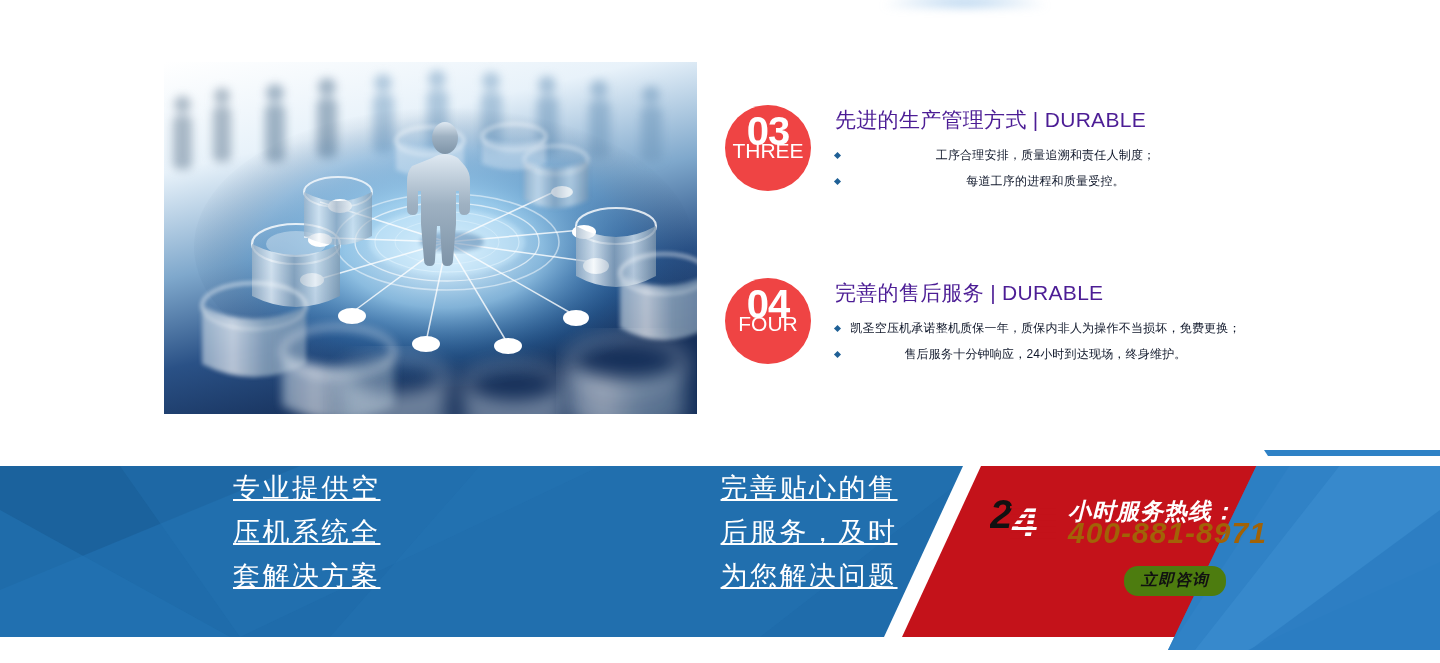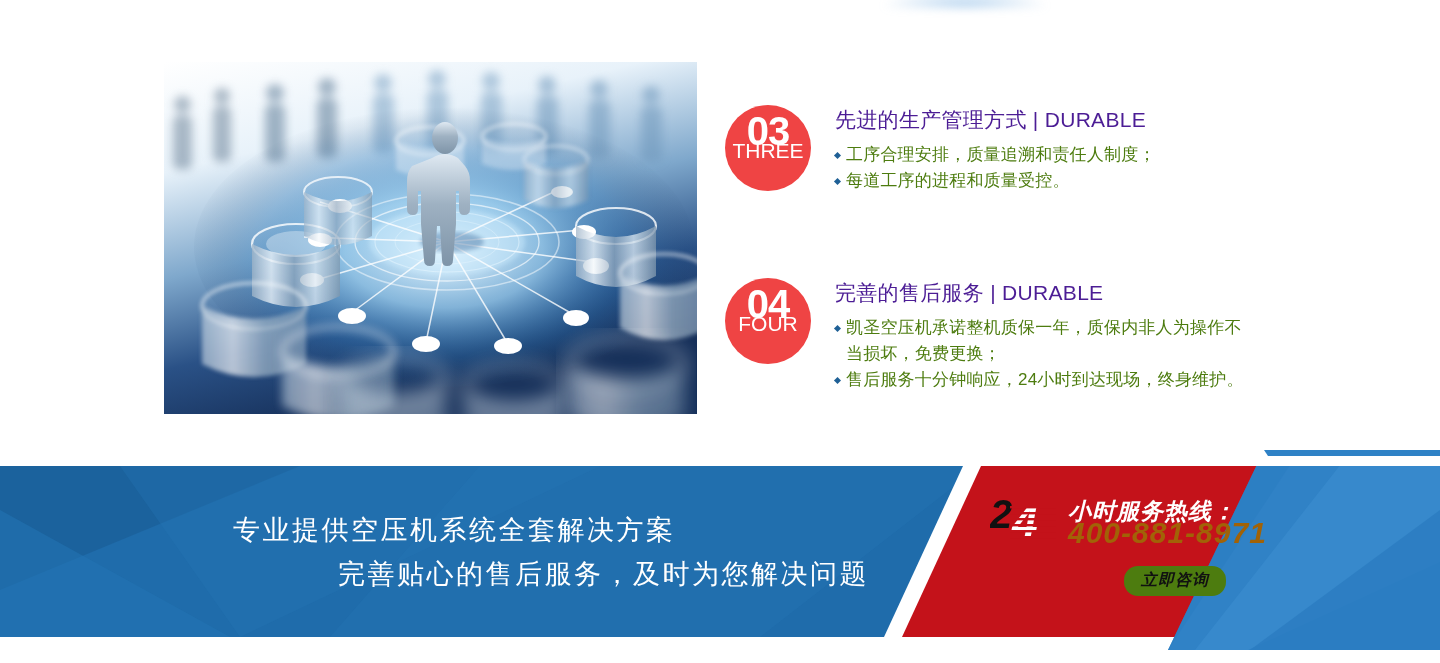--- a/index.html
+++ b/index.html
@@ -44,38 +44,38 @@
     font-size:21px;font-weight:400;letter-spacing:0px;line-height:24px;
   }
 
   .ftext{margin-left:24px;padding-top:2px;}
   .ftitle{
     font-size:21px;color:#4c1d95;font-weight:400;line-height:26px;
     white-space:nowrap;letter-spacing:.3px;
   }
   .flist{margin:9px 0 0 0;padding:0;list-style:none;width:410px;}
   .flist li{
-    font-size:17px;line-height:26px;color:#4d7c0f;
-    position:relative;padding-left:11px;letter-spacing:.2px;
+    font-size:12px;line-height:26px;color:#0f172a;
+    position:relative;padding-left:11px;letter-spacing:.2px;text-align:center;
   }
   .flist li .dia{
     position:absolute;left:0;top:11px;width:5px;height:5px;
     background:#1f6096;transform:rotate(45deg);
   }
 
   
   .banner{
     position:absolute;left:0;top:450px;width:1440px;height:200px;
   }
   .banner svg{display:block;width:100%;height:100%;}
 
   .slogan{
     position:absolute;left:0;top:466px;width:900px;height:171px;
-    display:flex;flex-direction:column;justify-content:center;
-    color:#ffffff;pointer-events:none;
+    display:flex;flex-direction:row;justify-content:center;
+    color:#ffffff;pointer-events:none;text-decoration:underline;
   }
   .slogan .l1{
     font-size:27px;line-height:44px;letter-spacing:2.5px;
     text-align:left;padding-left:233px;
   }
   .slogan .l2{
     font-size:27px;line-height:44px;letter-spacing:2.5px;
     text-align:left;padding-left:318px;margin-left:20px;
   }
 

